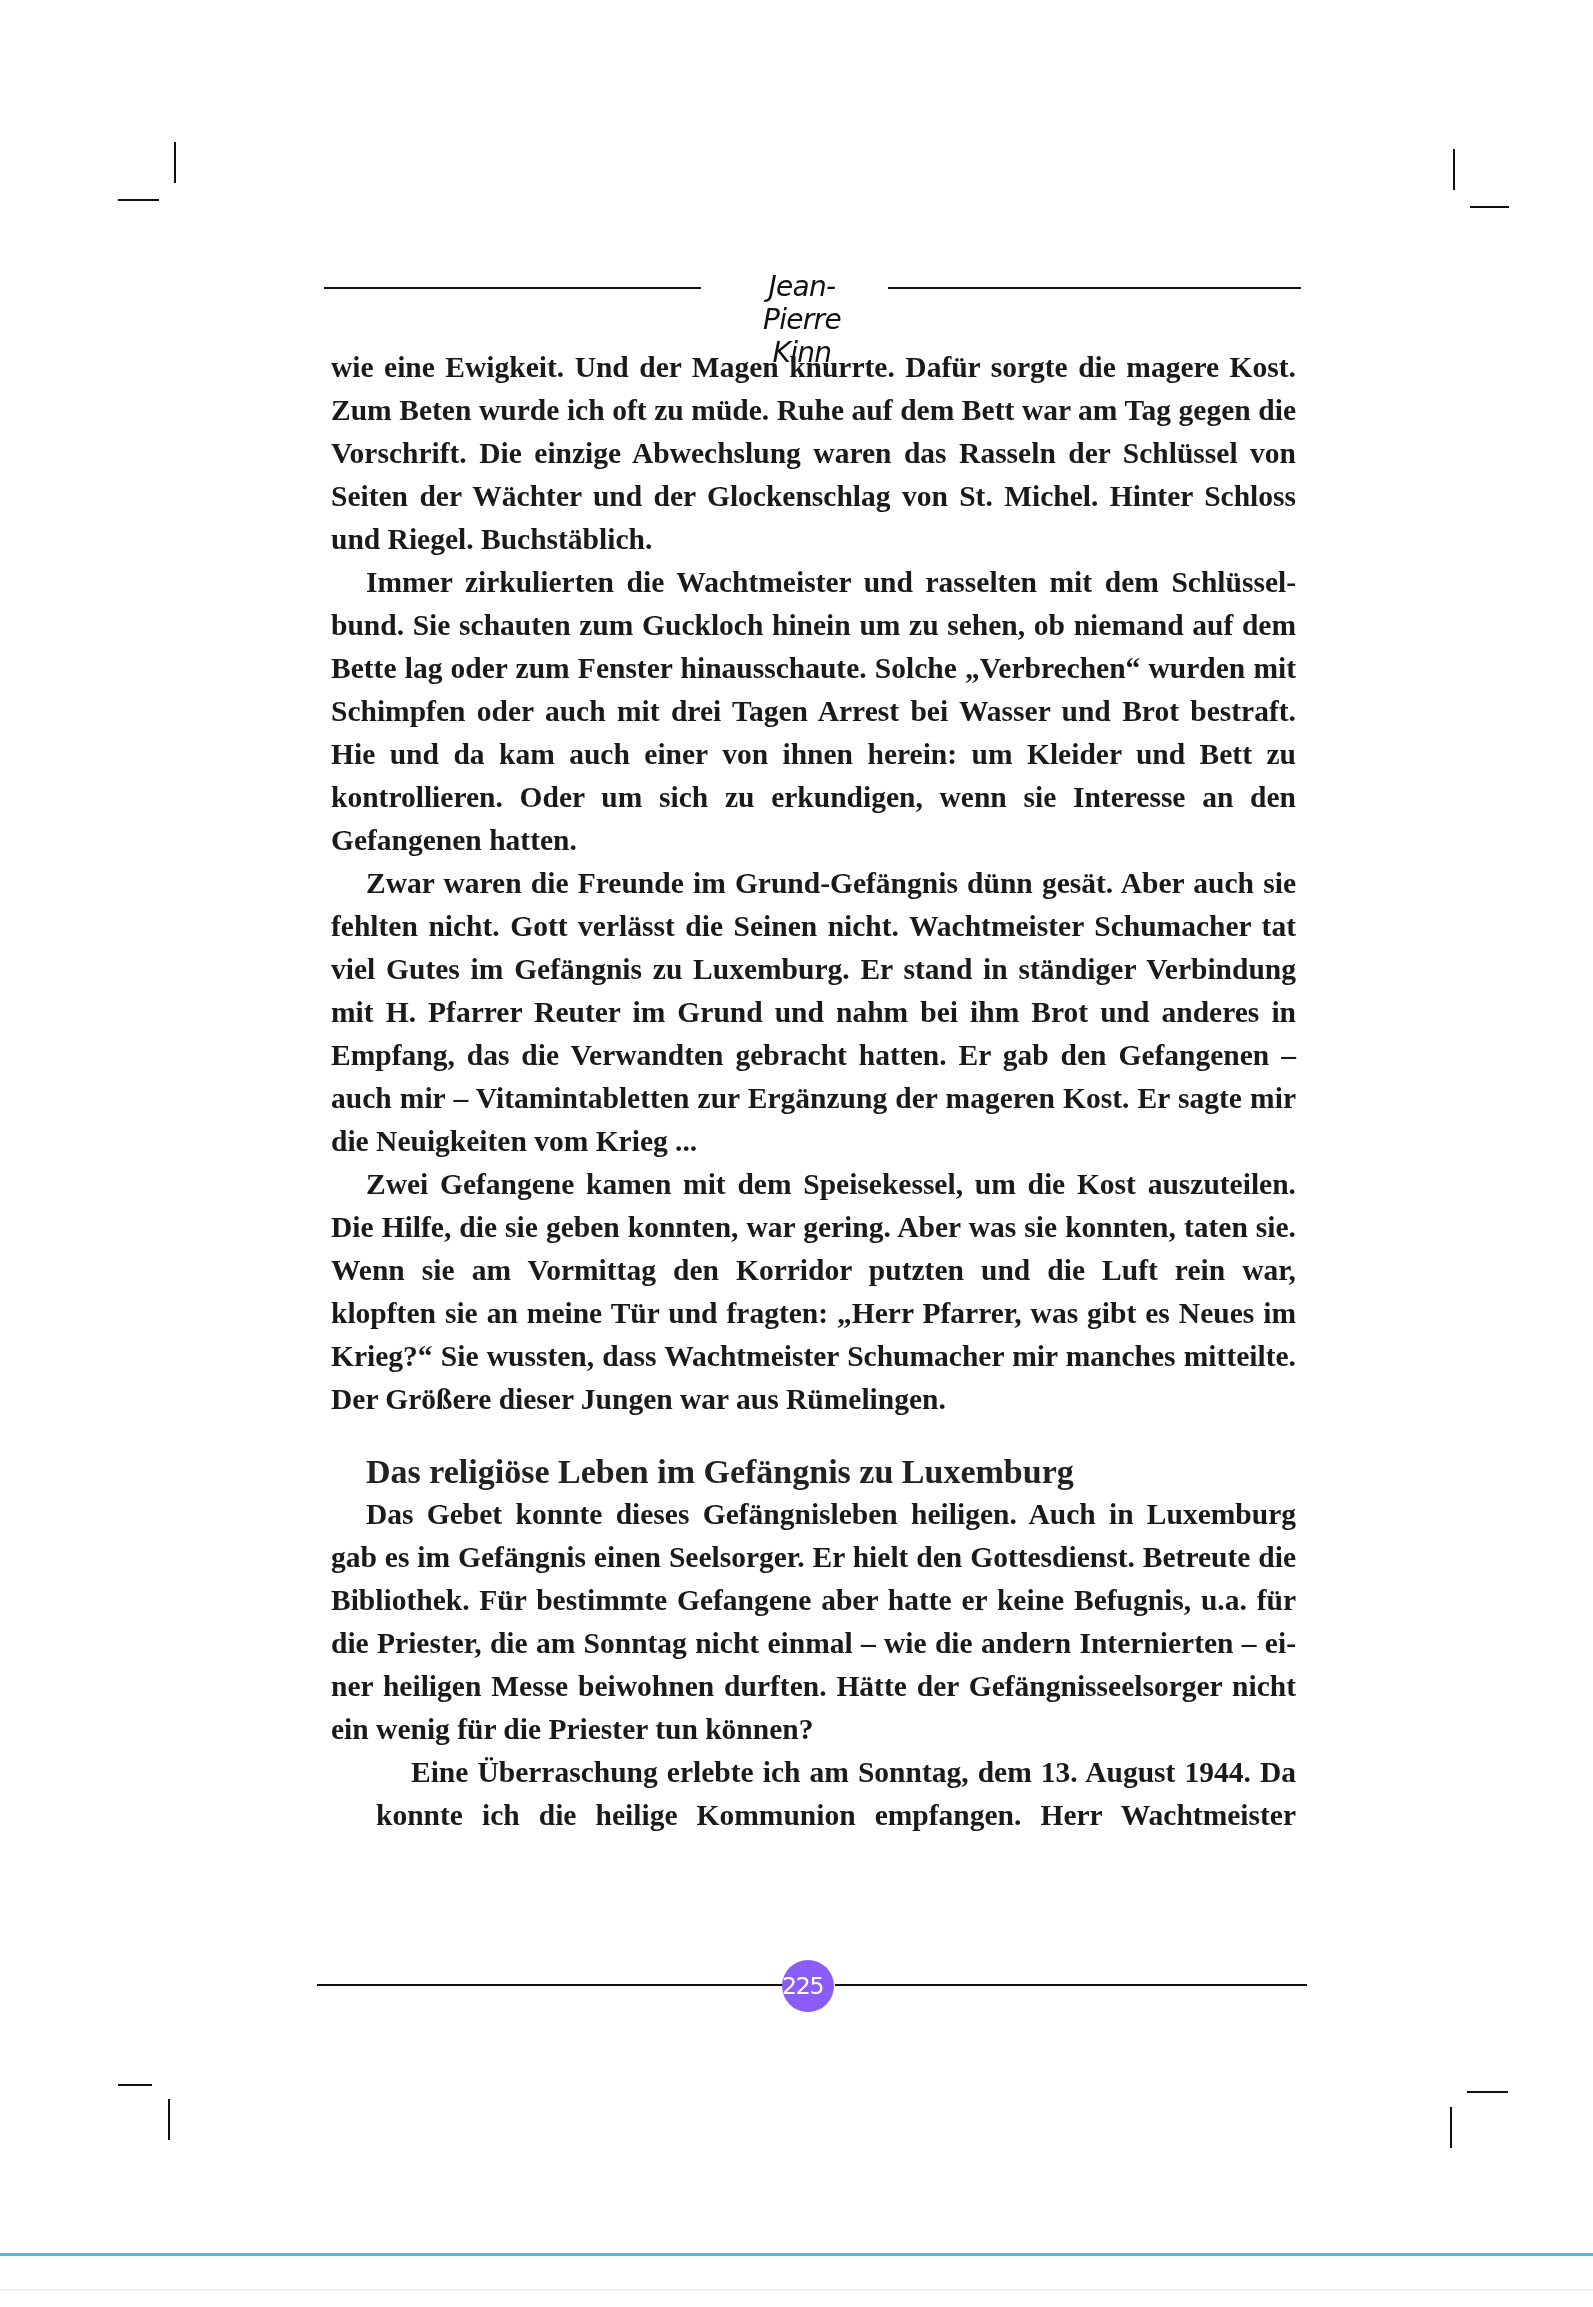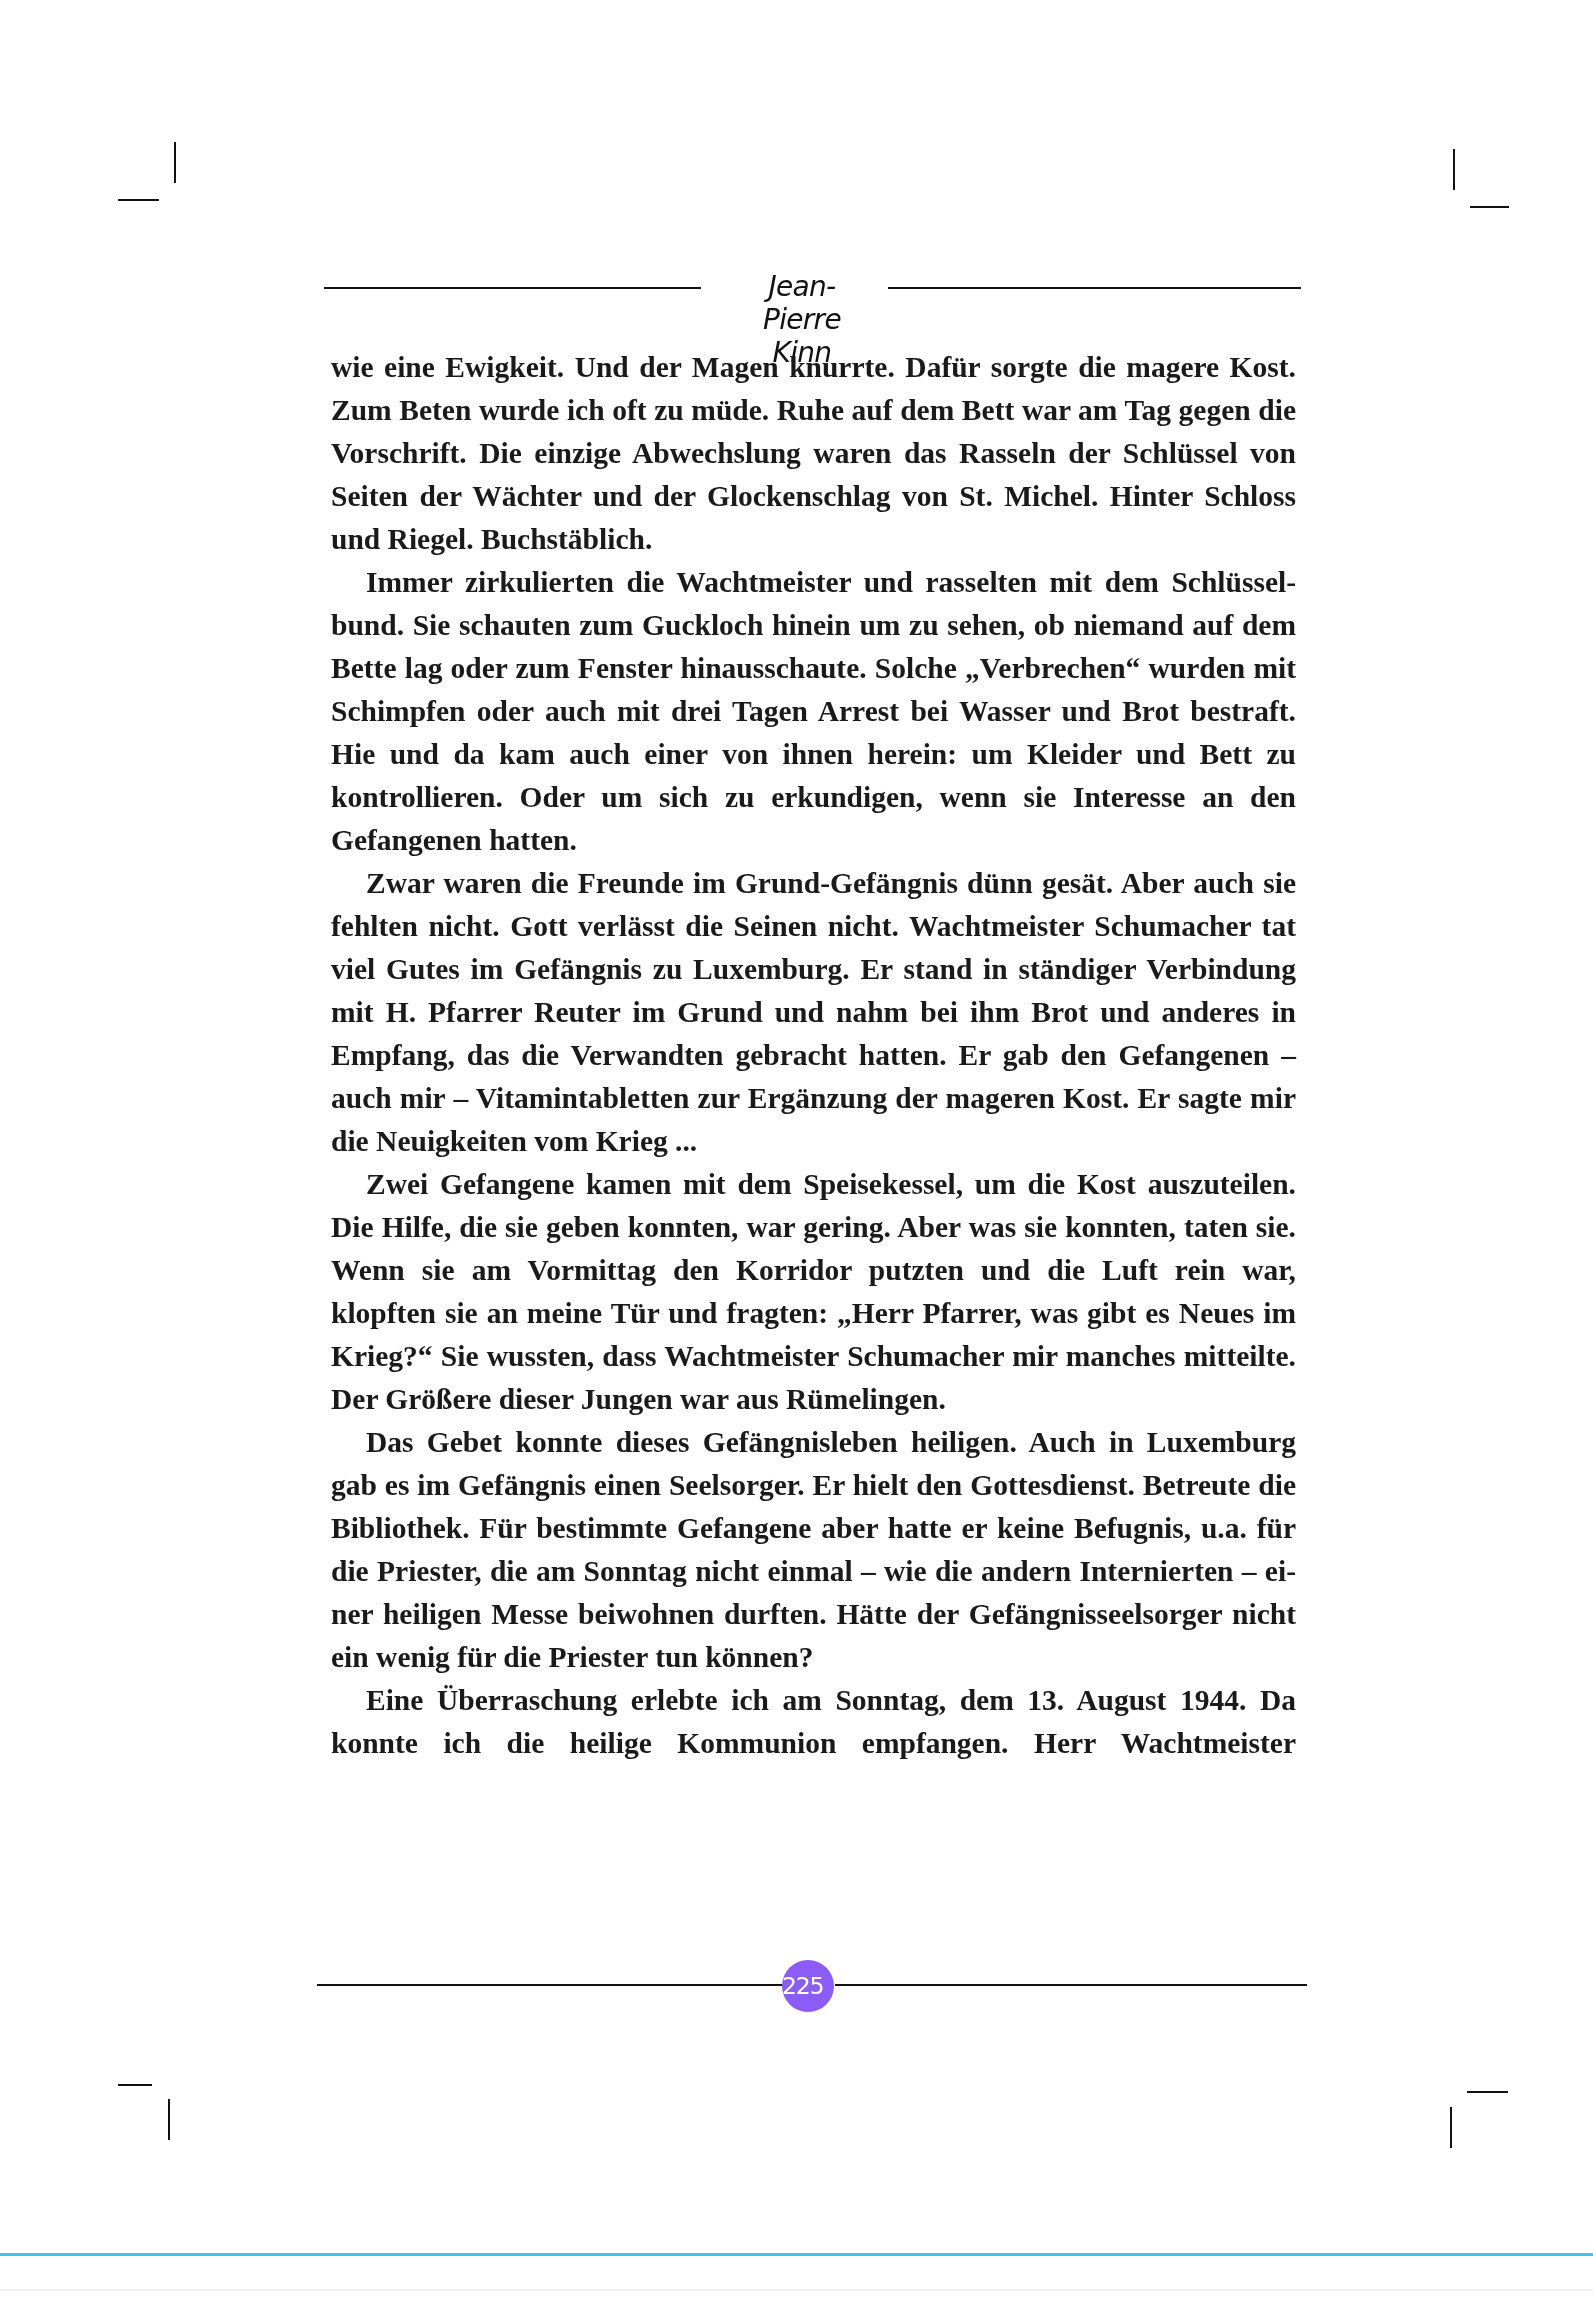--- a/index.html
+++ b/index.html
@@ -79,22 +79,23 @@
   <div class="rule left"></div>
   <div class="author">Jean-Pierre Kinn</div>
   <div class="rule right"></div>
 </div>
 
 <div class="text-block">
   <p class="first">wie eine Ewigkeit. Und der Magen knurrte. Dafür sorgte die magere Kost. Zum Beten wurde ich oft zu müde. Ruhe auf dem Bett war am Tag gegen die Vorschrift. Die einzige Abwechslung waren das Rasseln der Schlüssel von Seiten der Wächter und der Glockenschlag von St. Michel. Hinter Schloss und Riegel. Buchstäblich.</p>
   <p>Immer zirkulierten die Wachtmeister und rasselten mit dem Schlüssel­bund. Sie schauten zum Guckloch hinein um zu sehen, ob niemand auf dem Bette lag oder zum Fenster hinausschaute. Solche „Verbrechen“ wurden mit Schimpfen oder auch mit drei Tagen Arrest bei Wasser und Brot bestraft. Hie und da kam auch einer von ihnen herein: um Kleider und Bett zu kontrol­lieren. Oder um sich zu erkundigen, wenn sie Interesse an den Gefangenen hatten.</p>
   <p>Zwar waren die Freunde im Grund-Gefängnis dünn gesät. Aber auch sie fehlten nicht. Gott verlässt die Seinen nicht. Wachtmeister Schumacher tat viel Gutes im Gefängnis zu Luxemburg. Er stand in ständiger Verbindung mit H. Pfarrer Reuter im Grund und nahm bei ihm Brot und anderes in Emp­fang, das die Verwandten gebracht hatten. Er gab den Gefangenen – auch mir – Vitamintabletten zur Ergänzung der mageren Kost. Er sagte mir die Neuigkeiten vom Krieg ...</p>
   <p>Zwei Gefangene kamen mit dem Speisekessel, um die Kost auszuteilen. Die Hilfe, die sie geben konnten, war gering. Aber was sie konnten, taten sie. Wenn sie am Vormittag den Korridor putzten und die Luft rein war, klopften sie an meine Tür und fragten: „Herr Pfarrer, was gibt es Neues im Krieg?“ Sie wussten, dass Wachtmeister Schumacher mir manches mitteilte. Der Größere dieser Jungen war aus Rümelingen.</p>
+  <h2>Das religiöse Leben im Gefängnis zu Luxemburg</h2>
   <p>Das Gebet konnte dieses Gefängnisleben heiligen. Auch in Luxemburg gab es im Gefängnis einen Seelsorger. Er hielt den Gottesdienst. Betreute die Bibliothek. Für bestimmte Gefangene aber hatte er keine Befugnis, u.a. für die Priester, die am Sonntag nicht einmal – wie die andern Internierten – ei­ner heiligen Messe beiwohnen durften. Hätte der Gefängnisseelsorger nicht ein wenig für die Priester tun können?</p>
-  <p style="text-align-last: justify;">Eine Überraschung erlebte ich am Sonntag, dem 13. August 1944. Da konnte ich die heilige Kommunion empfangen. Herr Wachtmeister</p>
+  <p style="text-align-last: justify; margin-left: 45px;">Eine Überraschung erlebte ich am Sonntag, dem 13. August 1944. Da konnte ich die heilige Kommunion empfangen. Herr Wachtmeister</p>
 </div>
 
 <div class="footer">
   <div class="rule left"></div>
   <div class="page-badge">225</div>
   <div class="rule right"></div>
 </div>
 
 <div class="scan-edge"></div>
 <div class="scan-shadow"></div>

